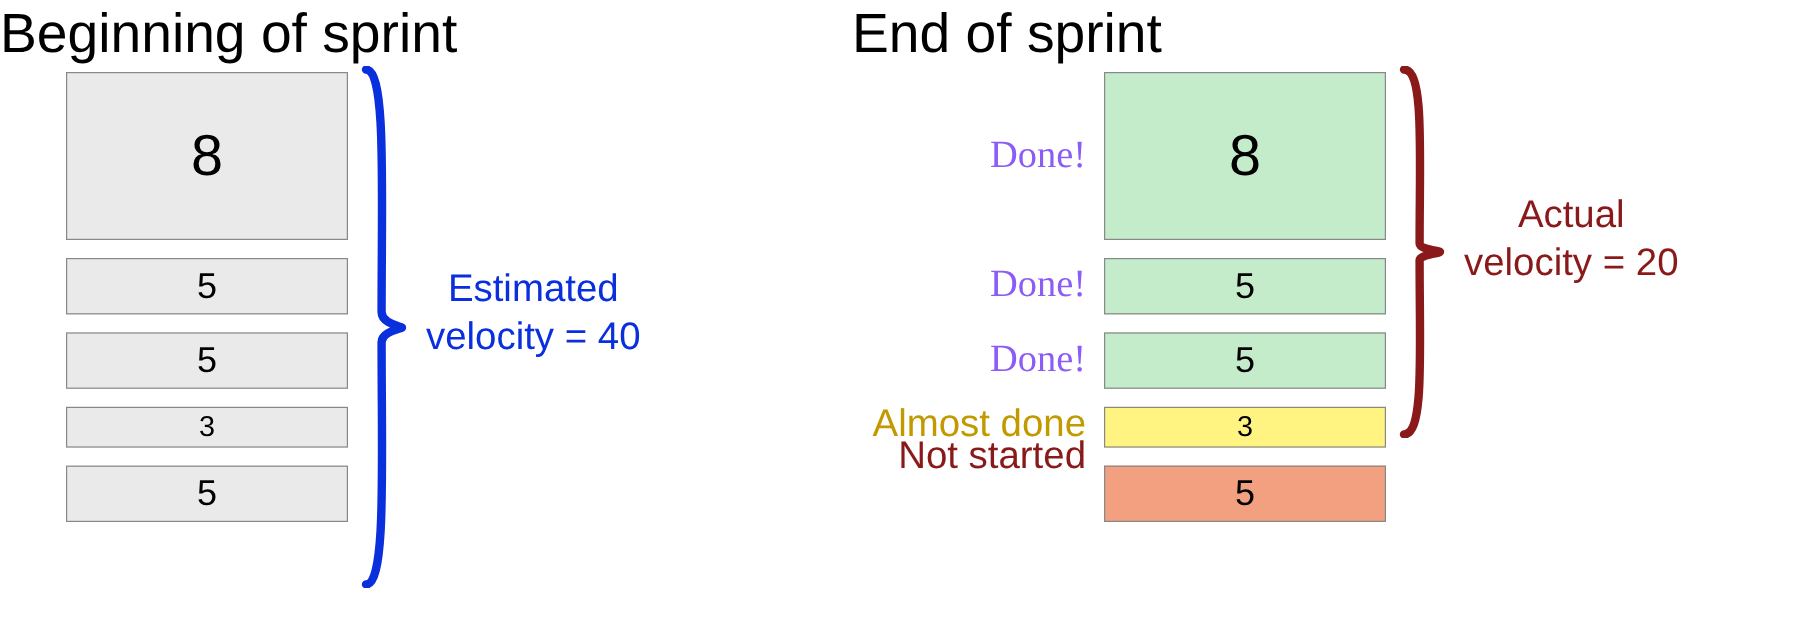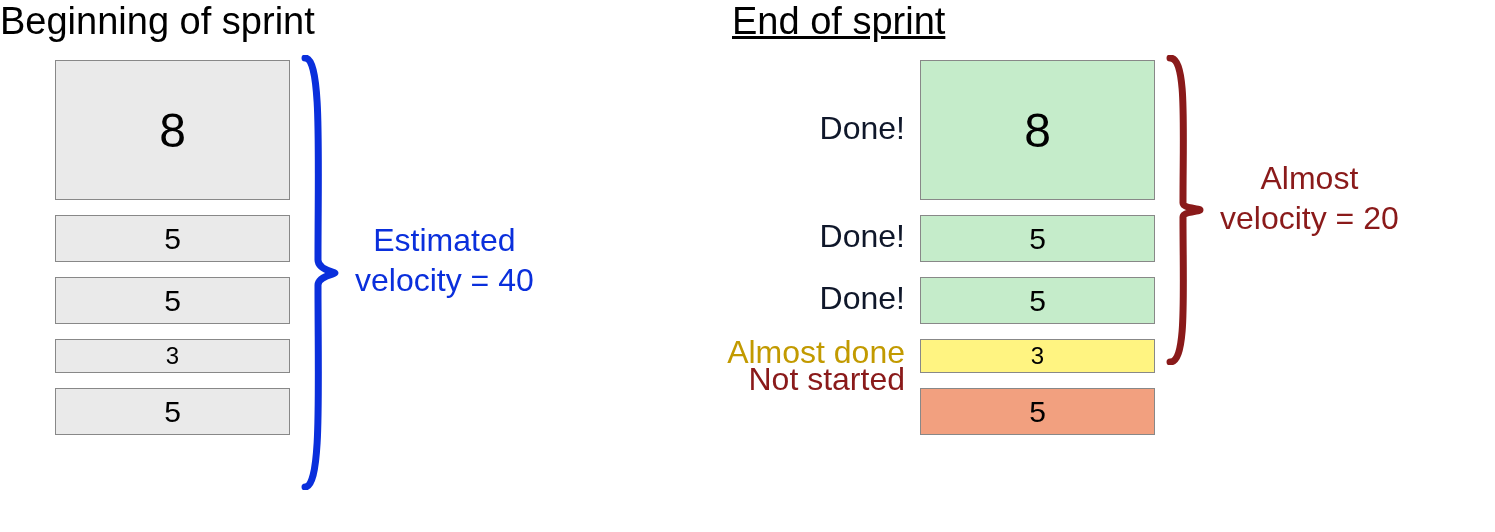--- a/index.html
+++ b/index.html
@@ -8,21 +8,21 @@
     font-family: Arial, Helvetica, sans-serif;
     background: #fff;
     width: 1495px;
     height: 532px;
     position: relative;
     overflow: hidden;
   }
 
   .section-title {
     position: absolute;
-    font-size: 38px;
+    font-size: 46px;
     color: #000;
   }
 
   .brace {
     position: absolute;
   }
 
   .velocity-label {
     position: absolute;
     font-size: 32px;
@@ -63,21 +63,21 @@
   .green { background: #c5ecca; }
   .yellow{ background: #fff481; }
   .red   { background: #f2a07f; }
 
   .status-label {
     position: absolute;
     font-size: 32px;
     text-align: right;
   }
 
-  .done-color   { color: #0f172a; }
+  .done-color   { color: #8b5cf6; font-family: Liberation Serif, serif; }
   .almost-color { color: #c29a00; }
   .not-color    { color: #8a1a1a; }
   .blue-color   { color: #0a2fdc; }
   .darkred-color{ color: #8a1a1a; }
 
 </style>
 </head>
 <body>
 
 <div class="section-title" style="left:0px; top:0px;">Beginning of sprint</div>
@@ -100,21 +100,21 @@
            C 18 215, 35 217, 35 218
            C 35 219, 18 221, 18 230
            C 18 335, 22 432, 5 432" stroke="#0a2fdc" stroke-width="7" fill="none" stroke-linecap="round"></path>
 </svg>
 
 <div class="velocity-label blue-color" style="left:355px; top:220px;">
   <span>Estimated</span><br>
   <span>velocity = 40</span>
 </div>
 
-<div class="section-title" style="left:732px; top:0px;text-decoration:underline;">End of sprint</div>
+<div class="section-title" style="left:710px; top:0px;">End of sprint</div>
 
 <div class="status-label done-color" style="left:705px; top:110px; width:200px;">Done!</div>
 <div class="status-label done-color" style="left:705px; top:218px; width:200px;">Done!</div>
 <div class="status-label done-color" style="left:705px; top:280px; width:200px;">Done!</div>
 <div class="status-label almost-color" style="left:705px; top:334px; width:200px;text-align:right;">Almost done</div>
 <div class="status-label not-color" style="left:705px; top:361px; width:200px;">Not started</div>
 
 <div class="card-stack" style="left:920px; top:60px;">
   <div class="card green big-card">8</div>
   <div class="gap"></div>
@@ -129,15 +129,15 @@
 
 <svg class="brace" style="left:1165px; top:55px;" width="40" height="310" viewBox="0 0 40 310">
   <path d="M 5 3
            C 22 3, 18 70, 18 148
            C 18 153, 35 154, 35 155
            C 35 156, 18 157, 18 162
            C 18 240, 22 307, 5 307" stroke="#8a1a1a" stroke-width="7" fill="none" stroke-linecap="round"></path>
 </svg>
 
 <div class="velocity-label darkred-color" style="left:1220px; top:158px;">
-  <span>Almost</span><br>
+  <span>Actual</span><br>
   <span>velocity = 20</span>
 </div>
 
 </body></html>

